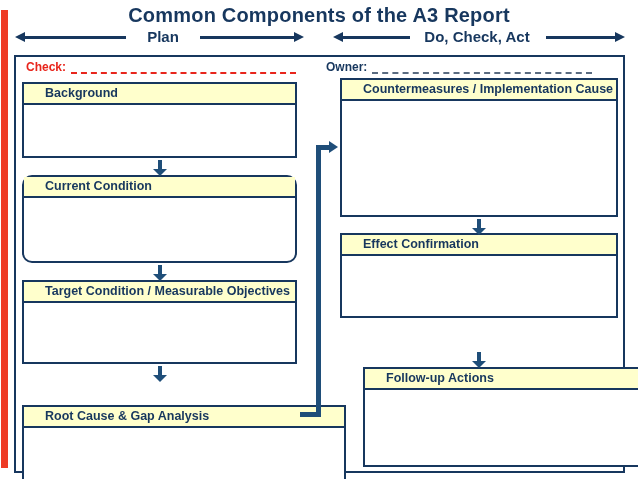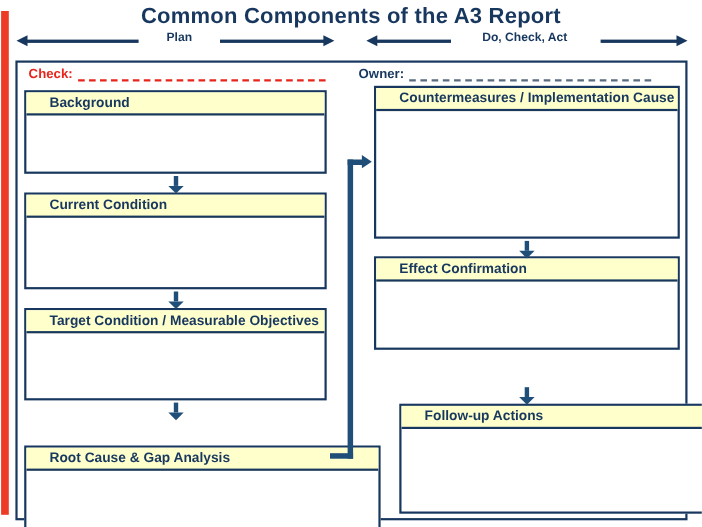--- a/index.html
+++ b/index.html
@@ -31,21 +31,21 @@
   .page-title {
     position: absolute; left: 0; top: 4px; width: 638px;
     text-align: center;
     color: var(--navy); font-size: 20px; font-weight: bold;
     letter-spacing: 0.2px;
   }
 
   
   .phase-label {
     position: absolute; top: 28px;
-    color: var(--navy); font-size: 11px; font-weight: bold;
+    color: var(--navy); font-size: 15px; font-weight: bold;
     text-align: center;
   }
   .phase-label.plan { left: 126px; width: 74px; }
   .phase-label.dca  { left: 410px; width: 134px; }
 
   
   .harrow { position: absolute; top: 36px; height: 3px; background: var(--navy); }
   .harrow.head-left::before {
     content: ""; position: absolute; left: -9px; top: -4px;
     width: 0; height: 0;
@@ -93,21 +93,21 @@
   .sbox .sbox-header {
     background: var(--box-header-yellow);
     border-bottom: 2px solid var(--navy);
     color: var(--navy);
     font-size: 12.5px; font-weight: bold;
     height: 21px; line-height: 19px;
     padding-left: 21px;
     white-space: nowrap; overflow: hidden;
   }
   .box-background { left: 22px;  top: 82px;  width: 275px; height: 76px; }
-  .box-current    { left: 22px;  top: 175px; width: 275px; height: 88px; }
+  .box-current    { left: 22px;  top: 175px; width: 275px; height: 88px; border-radius: 10px; }
   .box-target     { left: 22px;  top: 280px; width: 275px; height: 84px; }
   .box-root       { left: 22px;  top: 382px; width: 324px; height: 85px; margin-top: 23px; }
   .box-counter    { left: 340px; top: 78px;  width: 278px; height: 139px; }
   .box-effect     { left: 340px; top: 233px; width: 278px; height: 85px; }
   .box-follow     { left: 340px; top: 367px; width: 278px; height: 100px; margin-left: 23px; }
 
   
   .varrow { position: absolute; width: 16px; }
   .varrow .shaft { width: 4px; height: 9px; background: var(--arrow-navy); margin: 0 auto; }
   .varrow .head {

